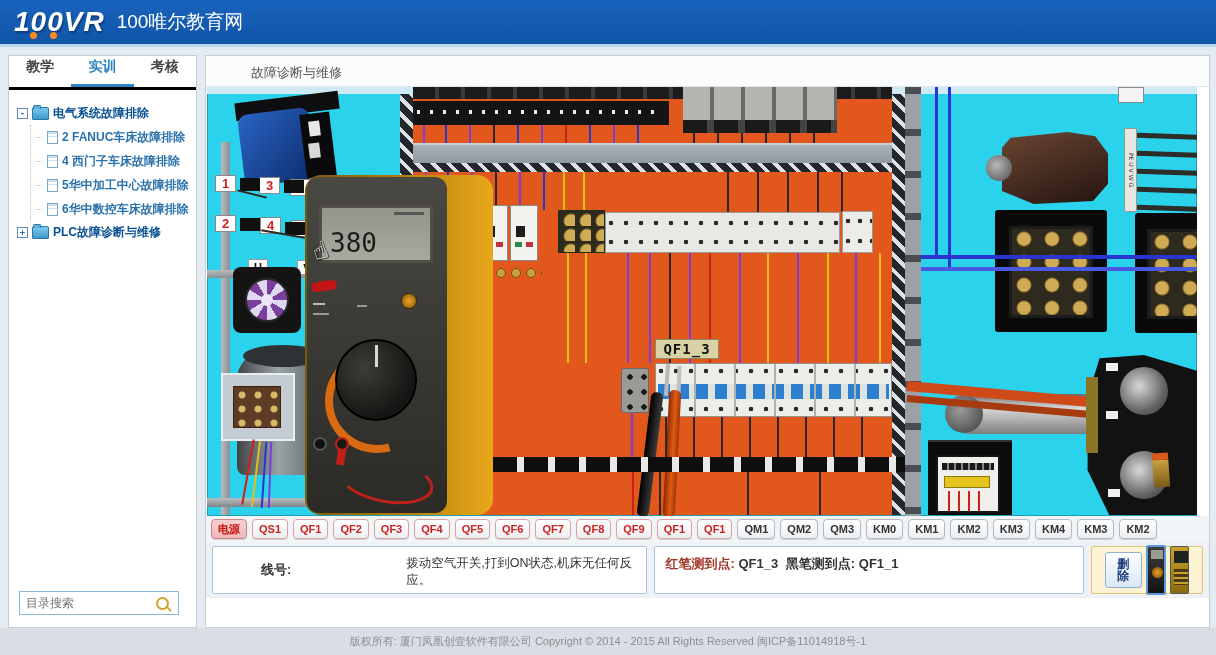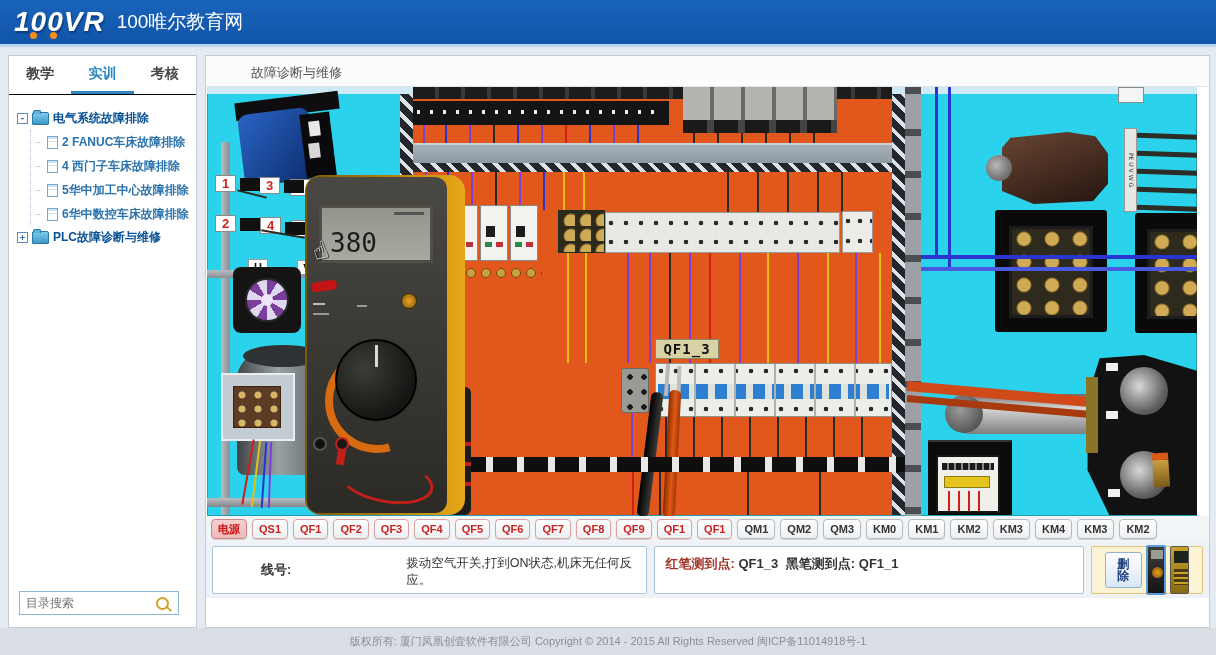--- a/index.html
+++ b/index.html
@@ -14,21 +14,21 @@
   .logo .dot{position:absolute;width:7px;height:7px;border-radius:50%;background:#ff8c1a;top:24px}
   .site-title{margin-left:12px;font-size:19px;color:#fff}
   .hnav{margin-left:auto;margin-right:16px;font-size:13px;display:flex;align-items:center;gap:18px}
   .hnav .user{color:#ffd84d}
   .hnav a{color:#fff;text-decoration:none;cursor:pointer}
   .hnav .gap{margin-left:22px}
   .caret{font-size:10px;margin-left:3px}
   
   .sidebar{position:absolute;left:8px;top:55px;width:189px;height:573px;background:#fff;
            border:1px solid #c6ccd2;box-sizing:border-box}
-  .stabs{display:flex;padding-top:9px;border-bottom:1px solid #000000}
+  .stabs{display:flex;padding-top:2px;border-bottom:3px solid #000000}
   .stab{flex:1;text-align:center;font-size:14px;font-weight:600;color:#444;padding-bottom:8px;cursor:pointer}
   .stab.active{color:#2e86c0;border-bottom:3px solid #2e86c0}
   .tree{padding:12px 4px 0 8px;font-size:12px;font-weight:bold}
   .trow{display:flex;align-items:center;gap:4px;height:23px;white-space:nowrap;cursor:pointer}
   .trow.root{color:#074f93}
   .ebox{width:9px;height:9px;border:1px solid #5a8ac0;background:#fff;color:#3a6ab0;
         font:bold 9px/8px "DejaVu Sans Mono",monospace;text-align:center;flex:0 0 auto}
   .folder{width:15px;height:11px;background:linear-gradient(#7ecaee,#3d9aca);border:1px solid #2878a8;
           border-radius:2px 2px 1px 1px;position:relative;flex:0 0 auto}
   .folder:before{content:"";position:absolute;left:0;top:-3px;width:6px;height:3px;background:#5ab4de;
@@ -365,21 +365,21 @@
     <div class="w c-rd" style="left:40px;top:352px;height:66px;transform:rotate(10deg)"></div>
     <div class="w c-yl" style="left:48px;top:354px;height:66px;transform:rotate(7deg)"></div>
     <div class="w c-bl" style="left:56px;top:355px;height:66px;transform:rotate(4deg)"></div>
     <div class="w c-pu" style="left:62px;top:355px;height:66px;transform:rotate(2deg)"></div>
 
     <div style="left:230px;top:300px;width:34px;height:128px;background:#1c1c1c;border-radius:6px">
       <div style="left:0;top:55px;width:34px;height:4px;background:#c02018"></div>
       <div style="left:0;top:75px;width:34px;height:4px;background:#c02018"></div>
       <div style="left:0;top:95px;width:34px;height:4px;background:#c02018"></div>
     </div>
-    <div style="left:98px;top:88px;width:160px;height:340px;border-radius:16px;background:linear-gradient(90deg,#7a5a08,#b8820a 55%,#e8a81a)">
+    <div style="left:98px;top:88px;width:188px;height:340px;border-radius:16px;background:linear-gradient(90deg,#7a5a08,#b8820a 55%,#e8a81a)">
       <div style="left:2px;top:2px;width:140px;height:336px;border-radius:12px;background:linear-gradient(180deg,#4a4842,#2c2a26)"></div>
       <div style="left:14px;top:30px;width:114px;height:58px;background:linear-gradient(#93958b,#a8aaa0);border:3px solid #504e46;border-radius:2px">
         <div style="right:6px;top:4px;width:30px;height:3px;background:#555"></div>
         <div style="left:8px;bottom:2px;position:absolute;font:26px 'DejaVu Sans Mono',monospace;color:#1c1c1c">380</div>
       </div>
       <div style="left:6px;top:106px;width:26px;height:10px;border-radius:5px;background:#c41414;transform:rotate(-8deg)"></div>
       <div style="left:8px;top:128px;width:12px;height:2px;background:#bbb"></div>
       <div style="left:8px;top:138px;width:16px;height:2px;background:#999"></div>
       <div style="left:52px;top:130px;width:10px;height:2px;background:#999"></div>
       <div style="left:96px;top:118px;width:16px;height:16px;border-radius:50%;background:radial-gradient(#f0a020,#7a5a10);border:1px solid #3a2c06"></div>

